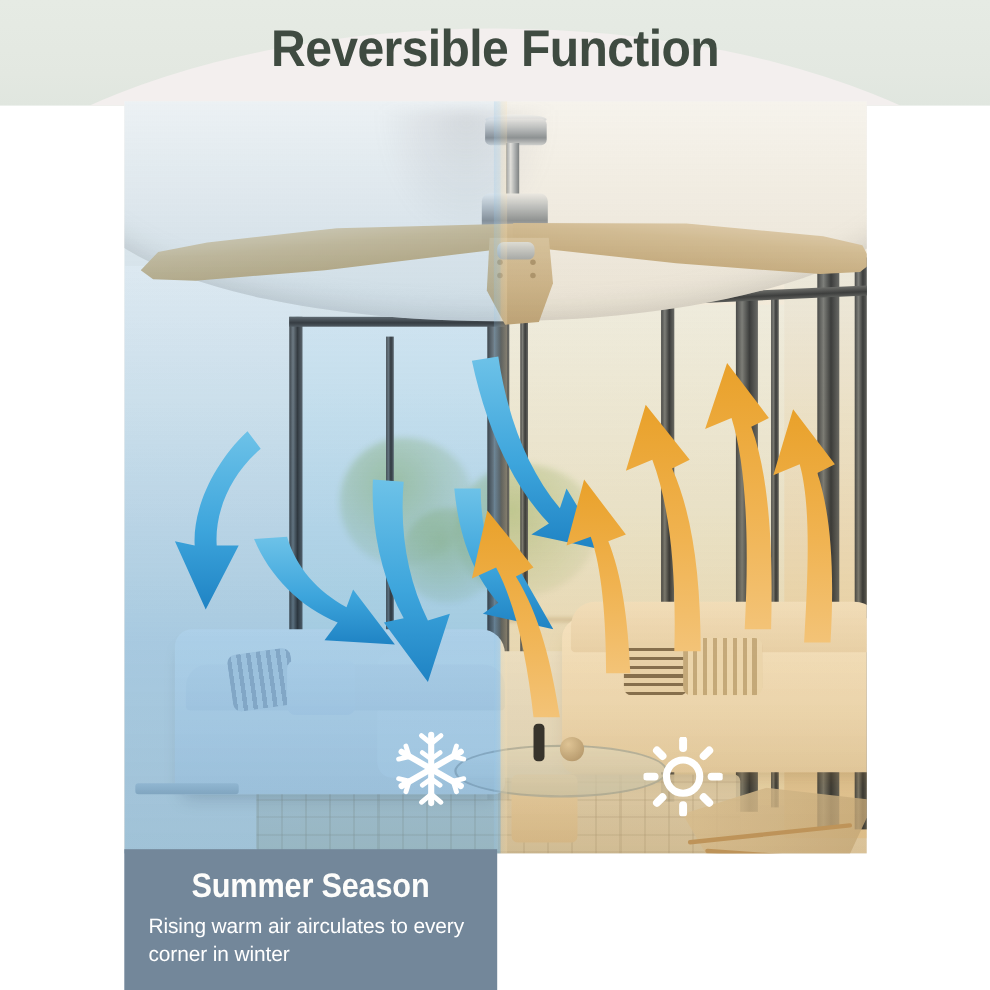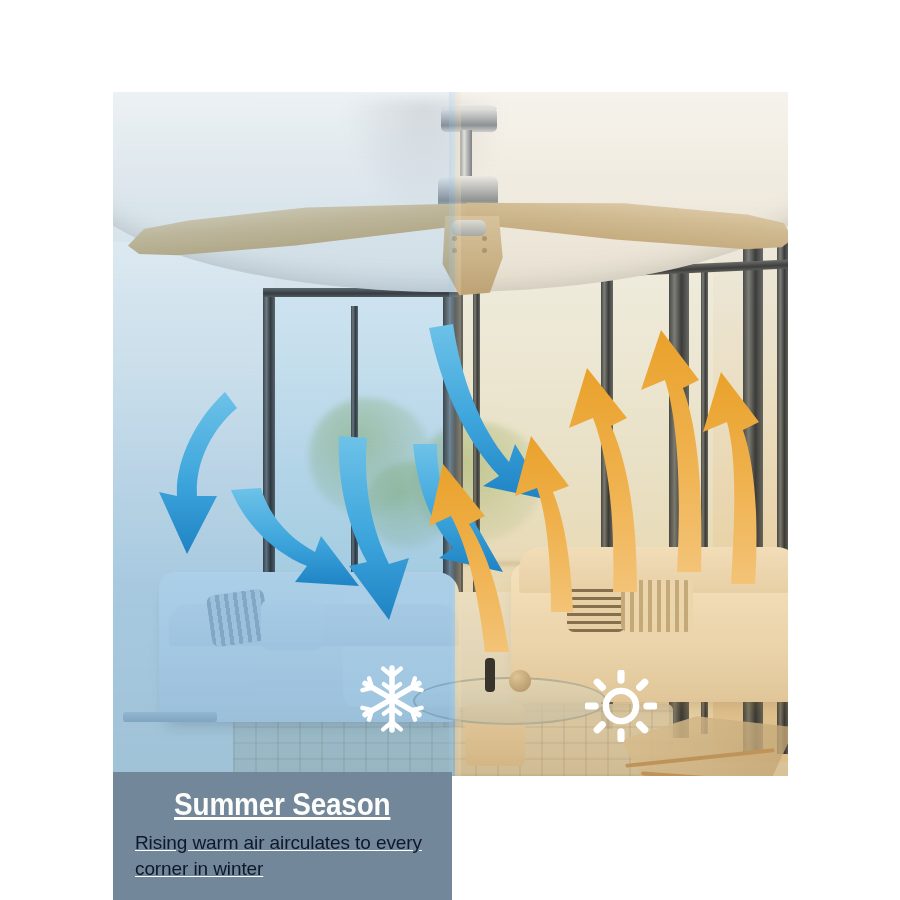--- a/index.html
+++ b/index.html
@@ -250,38 +250,41 @@
   .captions{
     position:absolute;left:113px;top:772px;width:677px;height:128px;
     display:flex;
   }
   .cap{
     flex:0 0 50%;box-sizing:border-box;
     padding:14px 22px 0 22px;
     color:#ffffff;
     overflow:hidden;
   }
-  .cap-summer{background:#73879a;text-decoration:underline;}
+  .cap-summer{background:#73879a;}
   .cap-winter{background:#c2761f;}
   .cap-title{
     font-size:31px;line-height:38px;font-weight:bold;letter-spacing:-0.2px;
     text-align:center;transform:scaleX(.9);transform-origin:50% 50%;
     font-family:"Liberation Sans","DejaVu Sans",sans-serif;
     white-space:nowrap;color:#fdfdfb;
   }
   .cap-sub{
     margin-top:6px;font-size:19px;line-height:26px;font-weight:normal;
-    color:#0f172a;letter-spacing:-0.1px;
+    color:#ffffff;letter-spacing:-0.1px;
   }
 </style>
 </head>
 <body>
 
 <div id="root">
 
+  <div class="header-band">
+    <div class="page-title">Reversible Function</div>
+  </div>
 
   <div class="stage">
 
     <div class="room"></div>
     <div class="wall-left"></div>
 
     <div class="win-left"></div>
     <div class="win-corner"></div>
     <div class="win-right"></div>
 

